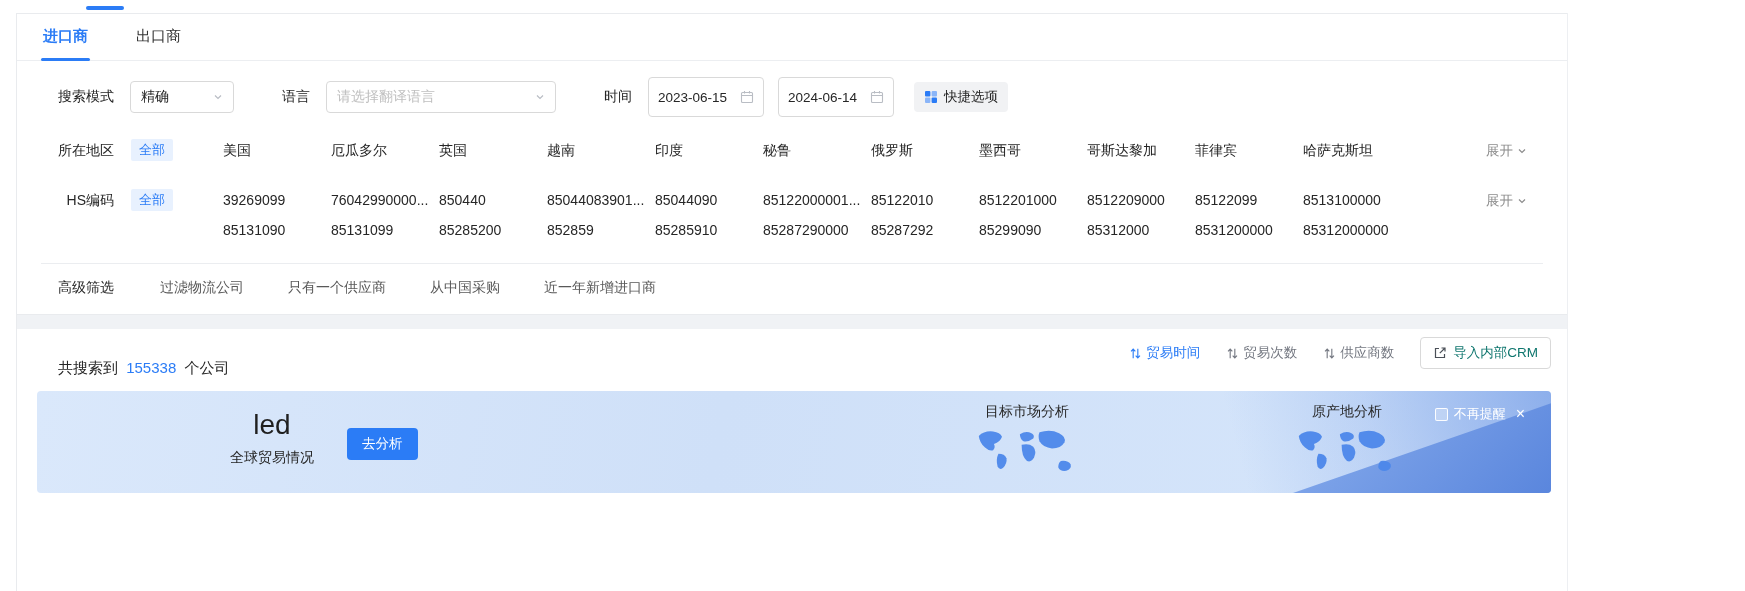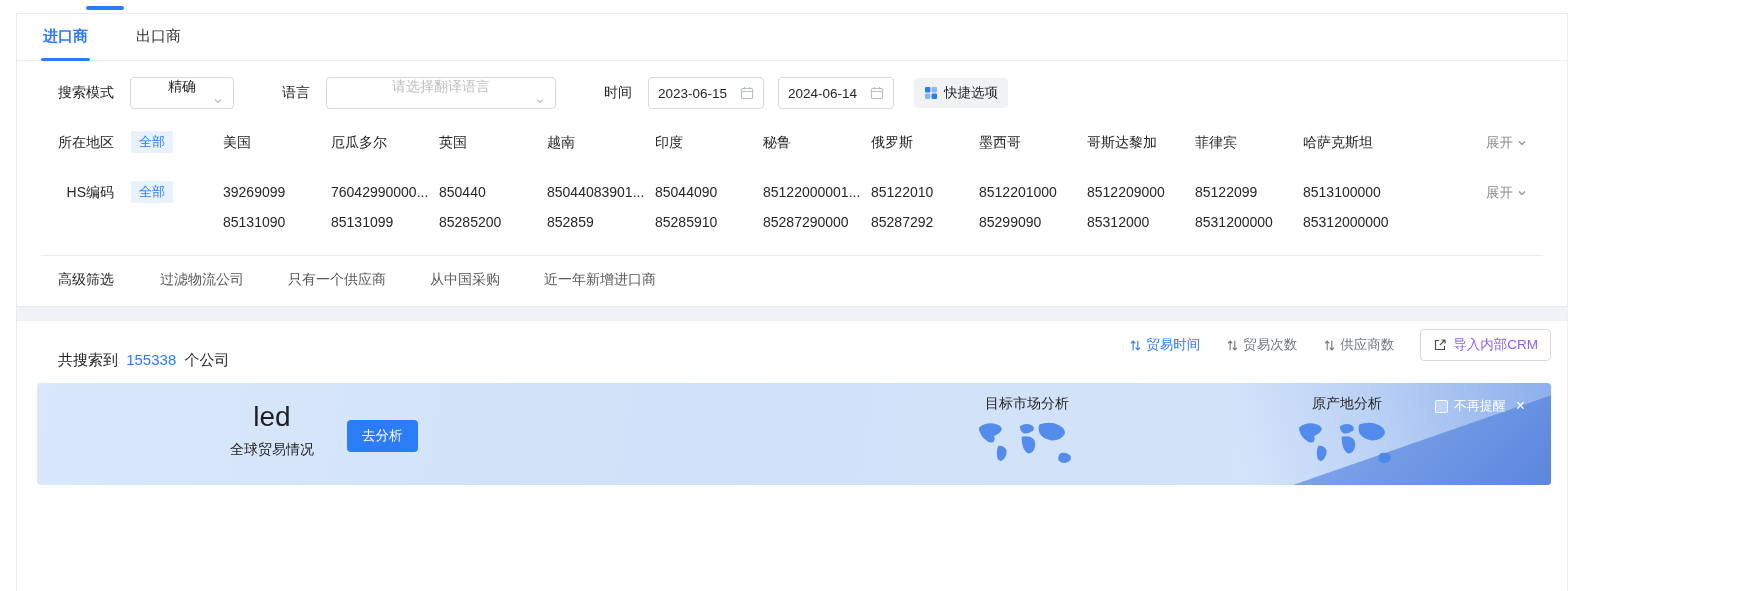--- a/index.html
+++ b/index.html
@@ -21,26 +21,26 @@
   .tabs-row { display:flex; gap:44px; padding:0 24px; border-bottom:1px solid #eceef1; }
   .tab { position:relative; padding:13px 2px 14px; font-size:15px; color:#333; cursor:pointer; }
   .tab.active { color:#2b7cf6; font-weight:bold; }
   .tab.active::after { content:""; position:absolute; left:0; right:0; bottom:-1px; height:3px;
     background:#2b7cf6; border-radius:2px; }
 
   .form-row { display:flex; align-items:center; padding:16px 0 8px 41px; }
   .f-label { color:#262626; margin-right:16px; }
   .f-label.ml { margin-left:48px; }
   .select { height:32px; border:1px solid #d9d9d9; border-radius:4px; background:#fff;
-    display:flex; align-items:center; padding:0 10px; cursor:pointer; color:#262626;flex-direction:column; }
+    display:flex; align-items:center; padding:0 10px; cursor:pointer; color:#262626; }
   .select .chev { color:#b9bdc4; margin-left:auto; }
   .sel-mode { width:104px; }
   .sel-lang { width:230px; }
   .sel-lang .ph { color:#bfbfbf; }
-  .date-input { width:116px; height:32px; border:1px solid #d9d9d9; border-radius:4px; background:#fff;
+  .date-input { width:116px; height:40px; border:1px solid #d9d9d9; border-radius:4px; background:#fff;
     display:flex; align-items:center; justify-content:space-between; padding:0 9px; cursor:pointer; font-size:13.5px; }
   .date-sep { width:14px; }
   .quick-btn { margin-left:20px; height:30px; border:none; background:#f1f2f4; border-radius:4px;
     display:inline-flex; align-items:center; gap:6px; padding:0 10px; font-size:13.5px; color:#262626;
     cursor:pointer; font-family:inherit; }
 
   .filter-row { position:relative; display:flex; align-items:flex-start; padding:10px 90px 10px 41px; }
   .row-label { width:56px; text-align:right; line-height:30px; flex:none; }
   .all-tag { flex:none; margin:4px 0 0 17px; height:22px; line-height:22px; padding:0 8px;
     background:#e8f1fe; color:#2b7cf6; border-radius:2px; font-size:13px; cursor:pointer; }
@@ -61,21 +61,21 @@
   
   .results { background:#fff; padding-bottom:24px; }
   .results-bar { display:flex; align-items:center; height:48px; padding:0 16px 0 41px; }
   .count { font-size:15px; color:#262626;margin-top:31px; }
   .count .num { color:#2b7cf6; margin:0 4px; }
   .sort-group { margin-left:auto; display:flex; gap:26px; align-items:center; }
   .sort-item { display:inline-flex; align-items:center; gap:4px; color:#737780; font-size:13.5px; cursor:pointer; }
   .sort-item em { font-style:normal; }
   .sort-item.active { color:#2b7cf6; }
   .crm-btn { margin-left:26px; height:32px; background:#fff; border:1px solid #d9d9d9; border-radius:4px;
-    display:inline-flex; align-items:center; gap:6px; padding:0 12px; font-size:13.5px; color:#8b5cf6;
+    display:inline-flex; align-items:center; gap:6px; padding:0 12px; font-size:13.5px; color:#0f766e;
     cursor:pointer; font-family:inherit; }
 
   
   .banner { position:relative; margin:14px 16px 0 20px; height:102px; border-radius:4px; overflow:hidden;
     background:linear-gradient(100deg,#dae8fb 0%,#cfe0f8 45%,#d6e6fb 100%); }
   .deco-light { position:absolute; right:0; top:0; width:480px; height:100%;
     background:linear-gradient(255deg,rgba(116,156,230,.75) 0%,rgba(116,156,230,.25) 38%,rgba(116,156,230,0) 65%); }
   .deco-dark { position:absolute; right:0; bottom:0; width:300px; height:100%;
     clip-path:polygon(100% 12%,100% 100%,14% 100%);
     background:linear-gradient(135deg,#90b3ef,#5a86dd); }

